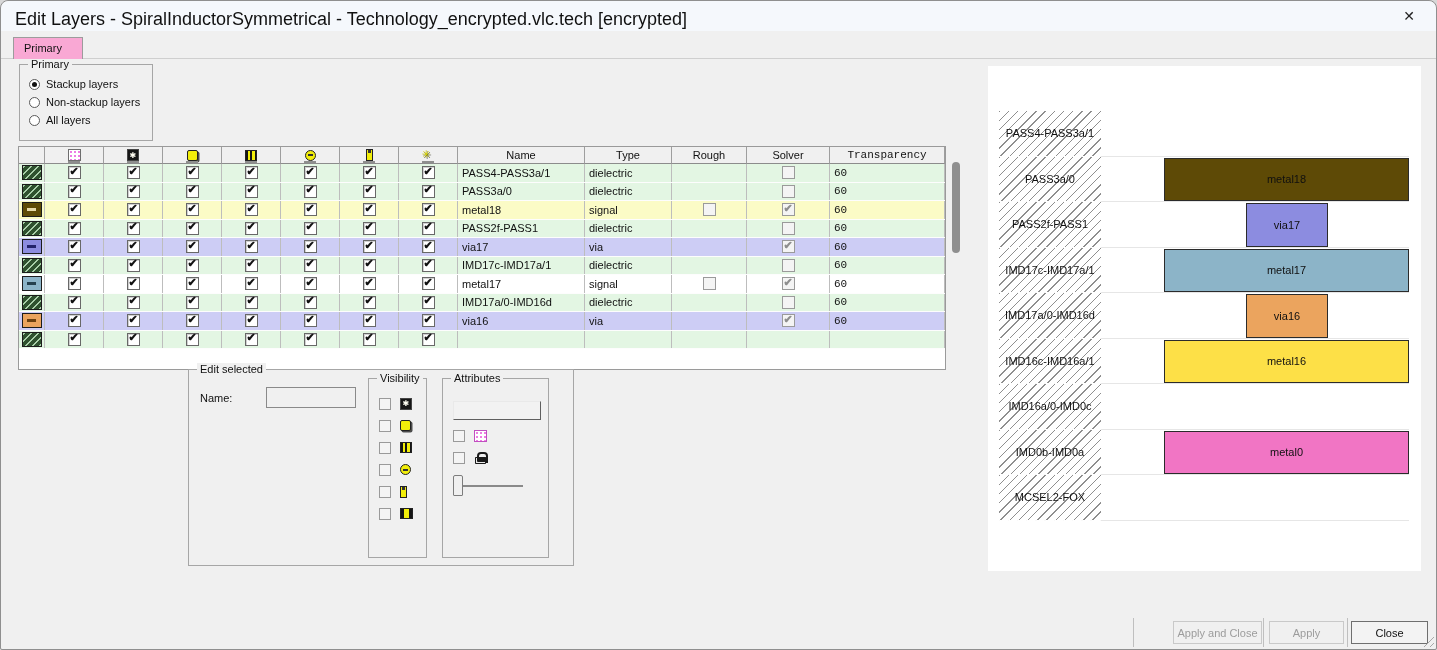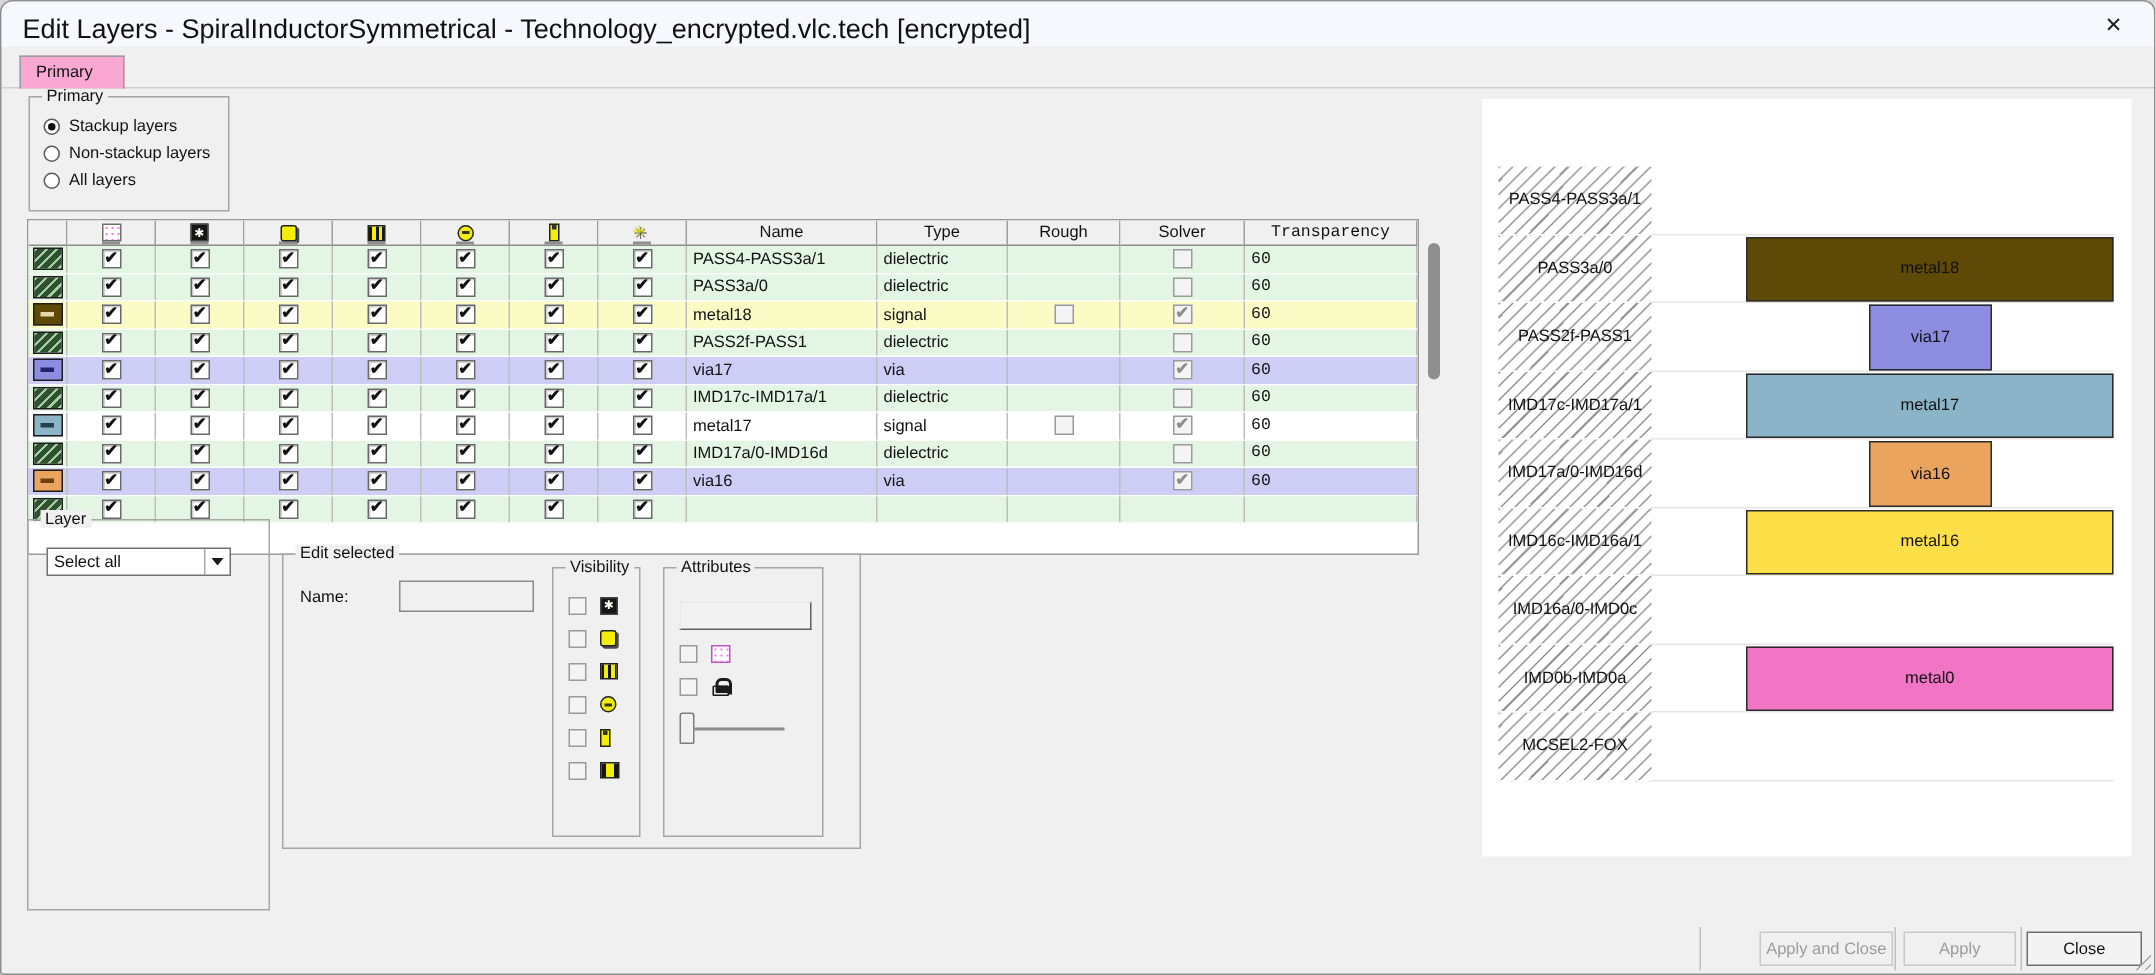--- a/index.html
+++ b/index.html
@@ -518,29 +518,20 @@
         </div>
         <div class="td txt c-name"></div>
         <div class="td txt c-type"></div>
         <div class="td c-rough"></div>
         <div class="td c-solver"></div>
         <div class="td txt c-trans"></div>
       </div>
     </div>
   <div class="vscroll-thumb"></div>
 
-  <div class="grp" style="left:17px; top:345px; width:162px; height:261px;">
-    <span class="grp-label">Layer</span>
-    <div class="dd">
-      <span class="dd-text">Select all</span>
-      <span class="dd-btn">
-          <span class="dd-arrow"></span>
-        </span>
-    </div>
-  </div>
 
   <div class="grp" style="left:187px; top:368px; width:386px; height:197px;">
     <span class="grp-label">Edit selected</span>
     <span style="position:absolute; left:11px; top:22px;">Name:</span>
     <input class="name-field" value="" style="">
 
     <div class="grp" style="left:179px; top:8px; width:59px; height:180px;">
       <span class="grp-label" style="background:#f0f0f0;">Visibility</span>
       <div class="vis-col" id="visibility-rows">
           <div class="vis-row">

